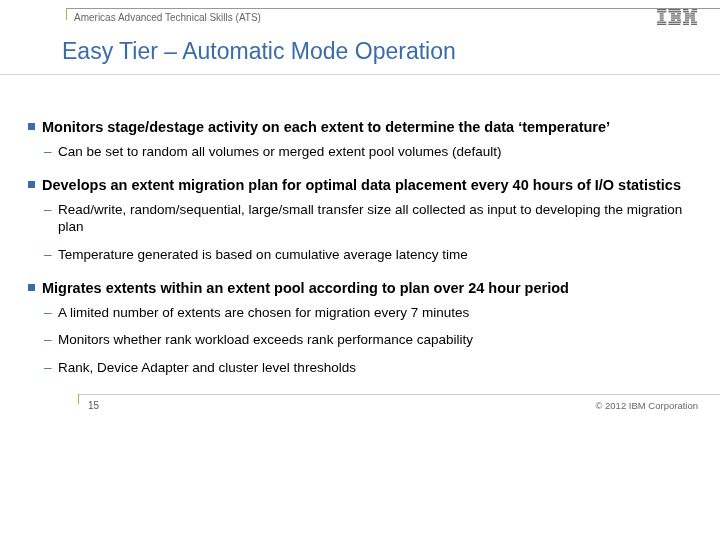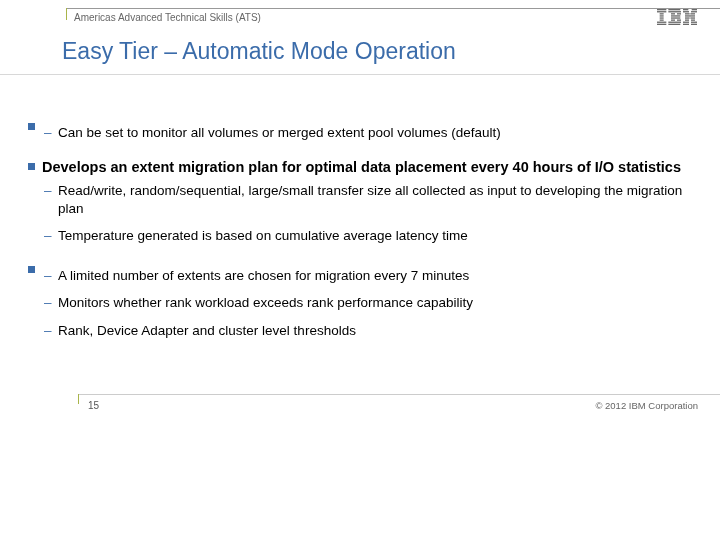--- a/index.html
+++ b/index.html
@@ -76,43 +76,45 @@
     </div>
   </div>
 
   <div class="title">Easy Tier – Automatic Mode Operation</div>
   <div class="title-rule"></div>
 
   <div class="content">
 
     <div class="bullet-main">
       <span class="sq"></span>
+      <span>Monitors stage/destage activity on each extent to determine the data ‘temperature’</span>
     </div>
     <div class="sub">
       <span class="dash">–</span>
-      <span>Can be set to monitor all volumes or merged extent pool volumes (default)</span>
+      <span>Can be set to random all volumes or merged extent pool volumes (default)</span>
     </div>
     <div class="group-gap"></div>
 
     <div class="bullet-main">
       <span class="sq"></span>
       <span>Develops an extent migration plan for optimal data placement every 40 hours of I/O statistics</span>
     </div>
     <div class="sub">
       <span class="dash">–</span>
       <span>Read/write, random/sequential, large/small transfer size all collected as input to developing the migration plan</span>
     </div>
     <div class="sub">
       <span class="dash">–</span>
       <span>Temperature generated is based on cumulative average latency time</span>
     </div>
     <div class="group-gap"></div>
 
     <div class="bullet-main">
       <span class="sq"></span>
+      <span>Migrates extents within an extent pool according to plan over 24 hour period</span>
     </div>
     <div class="sub">
       <span class="dash">–</span>
       <span>A limited number of extents are chosen for migration every 7 minutes</span>
     </div>
     <div class="sub">
       <span class="dash">–</span>
       <span>Monitors whether rank workload exceeds rank performance capability</span>
     </div>
     <div class="sub">

